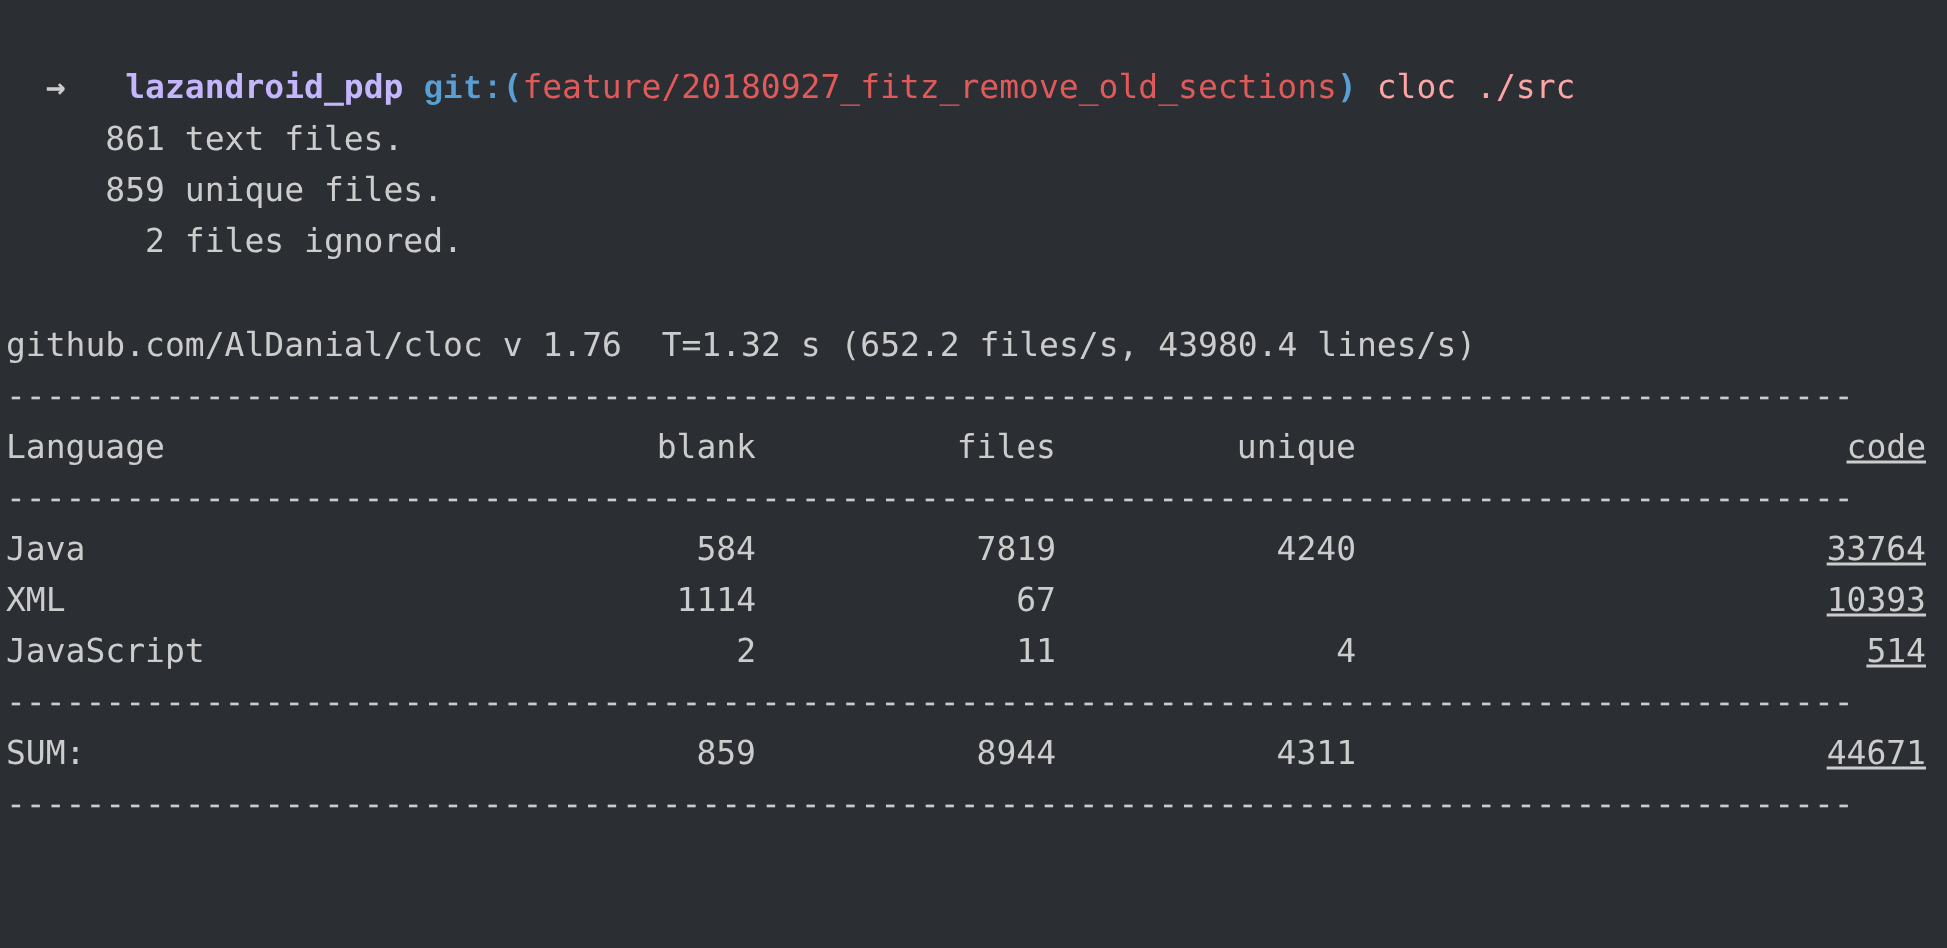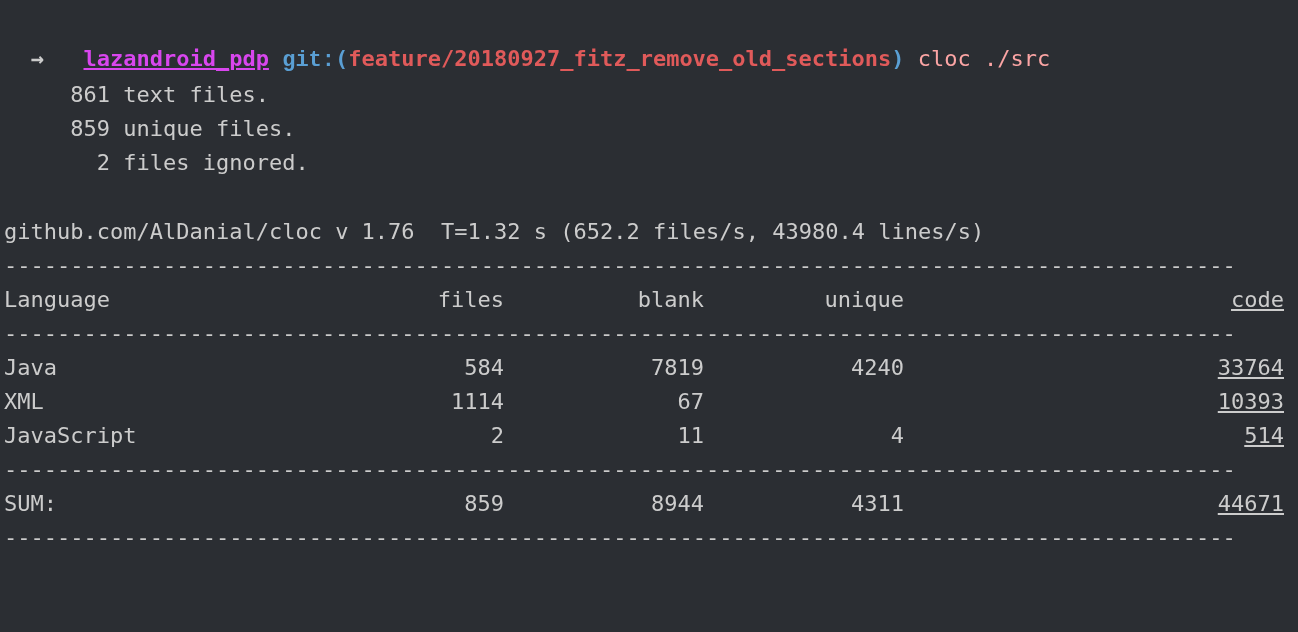--- a/index.html
+++ b/index.html
@@ -19,36 +19,35 @@
       overflow: hidden;
     }
     .prompt-line {
       white-space: pre;
     }
     .arrow {
       color: #cccccc;
       font-weight: bold;
     }
     .dir {
-      color: #d946ef;
+      color: #c4b5fd;
       font-weight: bold;
-      text-decoration: underline;
     }
     .git-label {
       color: #5a9fd4;
       font-weight: bold;
       font-family: Liberation Mono, monospace;
     }
     .paren {
       color: #5a9fd4;
       font-weight: bold;
     }
     .branch {
       color: #e05a5a;
-      font-weight: bold;
+      font-weight: normal;
     }
     .cmd {
       color: #fca5a5;
     }
     .summary {
       white-space: pre;
       color: #cccccc;
     }
     .blank-line {
       height: 1.55em;
@@ -96,22 +95,22 @@
 <div class="summary">       2 files ignored.</div>
 
 <div class="blank-line"></div>
 
 <div class="info-line">github.com/AlDanial/cloc v 1.76  T=1.32 s (652.2 files/s, 43980.4 lines/s)</div>
 
 <div class="divider">---------------------------------------------------------------------------------------------</div>
 
 <div class="table-row">
   <span class="col-lang">Language</span>
+  <span class="col-num">blank</span>
   <span class="col-num">files</span>
-  <span class="col-num">blank</span>
   <span class="col-num">unique</span>
   <span class="col-code">code</span>
 </div>
 
 <div class="divider">---------------------------------------------------------------------------------------------</div>
 
 <div class="table-row">
   <span class="col-lang">Java</span>
   <span class="col-num">584</span>
   <span class="col-num">7819</span>

